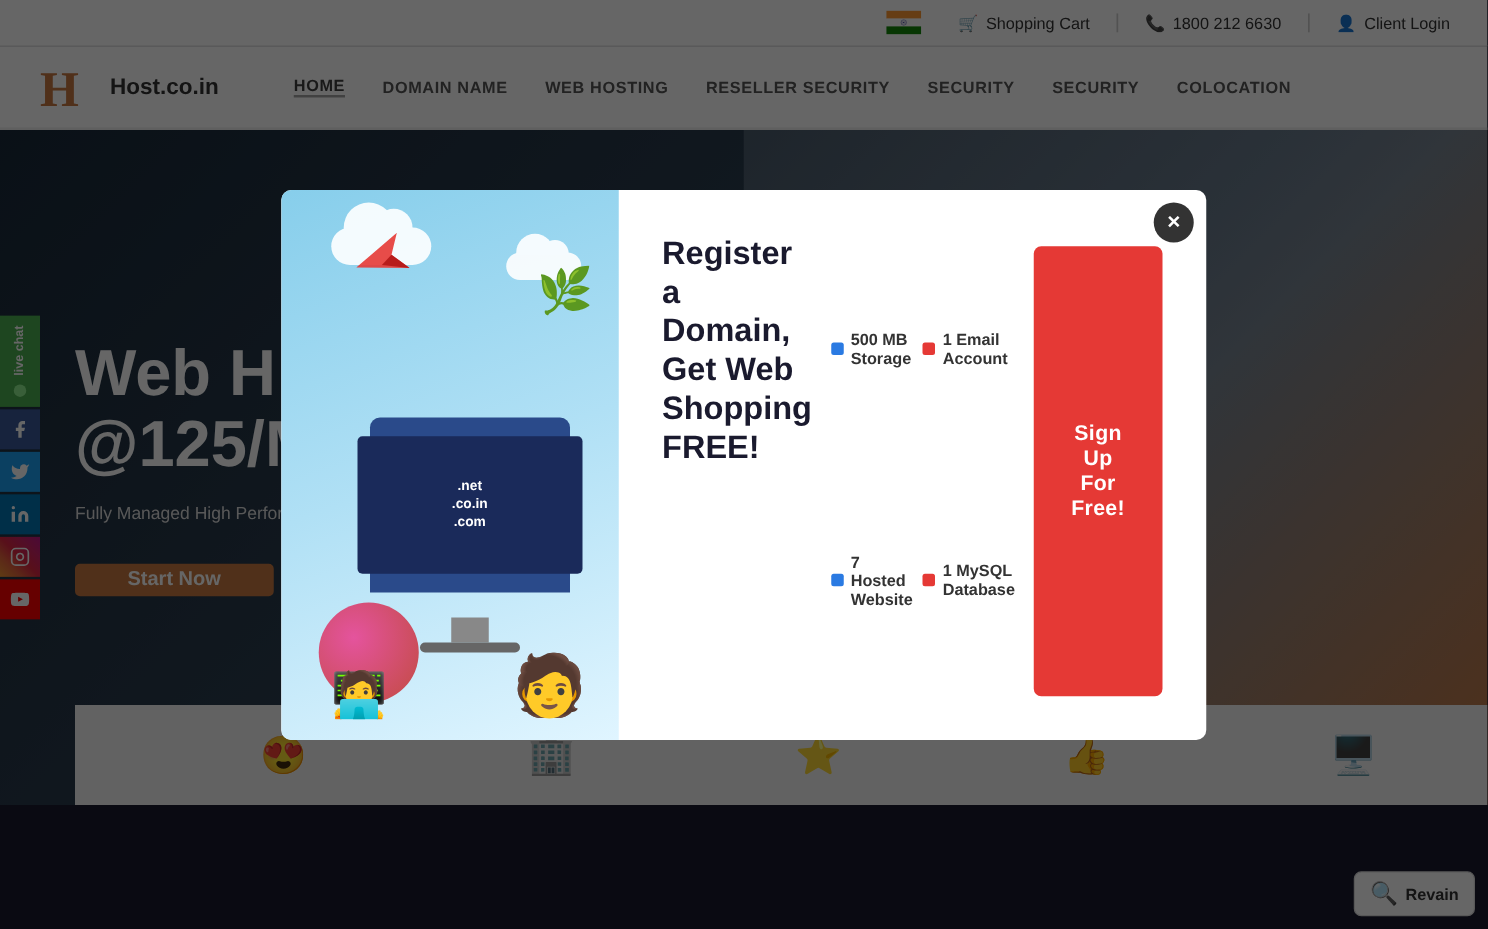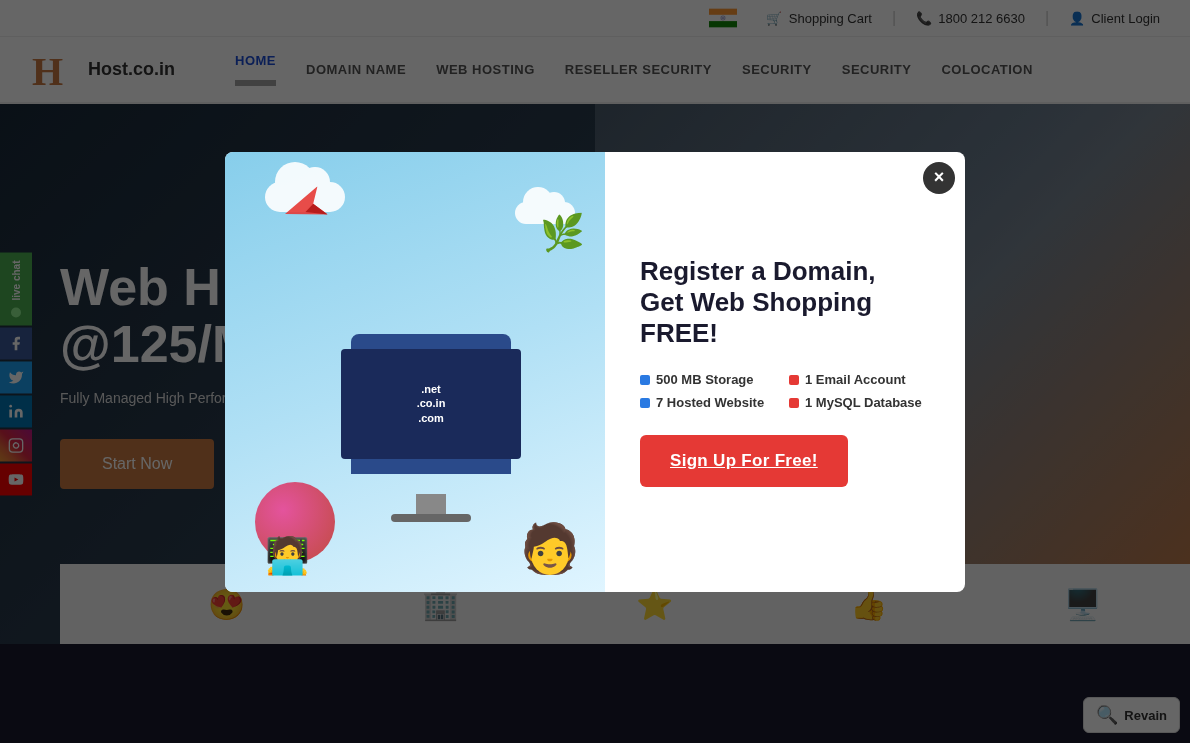--- a/index.html
+++ b/index.html
@@ -54,23 +54,23 @@
     }
     .nav-link {
       font-size: 13px;
       font-weight: 600;
       color: #555;
       text-decoration: none;
       cursor: pointer;
       letter-spacing: 0.5px;
     }
     .nav-link.active {
-      color: #1d4ed8;
-      border-bottom: 6px solid #a3a3a3;
-      padding-bottom: 12px;
+      color: #404040;
+      border-bottom: 2px solid #a3a3a3;
+      padding-bottom: 0;
     }
 
     
     .hero {
       position: relative;
       width: 1190px;
       height: 540px;
       background: linear-gradient(135deg, #1a2a3a 0%, #2c3e50 40%, #34495e 60%, #c87941 100%);
       overflow: hidden;
       display: flex;
@@ -101,23 +101,23 @@
     .hero-subtitle {
       font-size: 14px;
       color: #ddd;
       margin-bottom: 30px;
       line-height: 1.5;
     }
     .start-now-btn {
       background: #c87941;
       color: #fff;
       border: 2px solid #c87941;
-      padding: 14px 40px;
+      padding: 2px 40px;
       font-size: 16px;
-      font-weight: 400;
+      font-weight: 700;
       cursor: pointer;
       border-radius: 4px;
       text-decoration: none;
       text-align: right;
     }
 
     
     .social-sidebar {
       position: absolute;
       left: 0;
@@ -337,21 +337,21 @@
       top: 60px;
       right: 20px;
       font-size: 36px;
     }
 
     
     .modal-right {
       flex: 1;
       padding: 35px 35px;
       display: flex;
-      flex-direction: column;
+      flex-direction: row;
       justify-content: center;
       gap: 15px;
     }
     .modal-title {
       font-size: 26px;
       font-weight: 900;
       color: #1a1a2e;
       line-height: 1.2;
     }
     .features-grid {
@@ -387,21 +387,20 @@
       color: #fff;
       border: none;
       padding: 16px 30px;
       font-size: 17px;
       font-weight: 800;
       cursor: pointer;
       border-radius: 6px;
       width: fit-content;
       margin-top: 10px;
       letter-spacing: 0.3px;
-      text-decoration: underline;
     }
 
     
     .revain-badge {
       position: absolute;
       bottom: 10px;
       right: 10px;
       background: #fff;
       border: 1px solid #ddd;
       border-radius: 6px;

